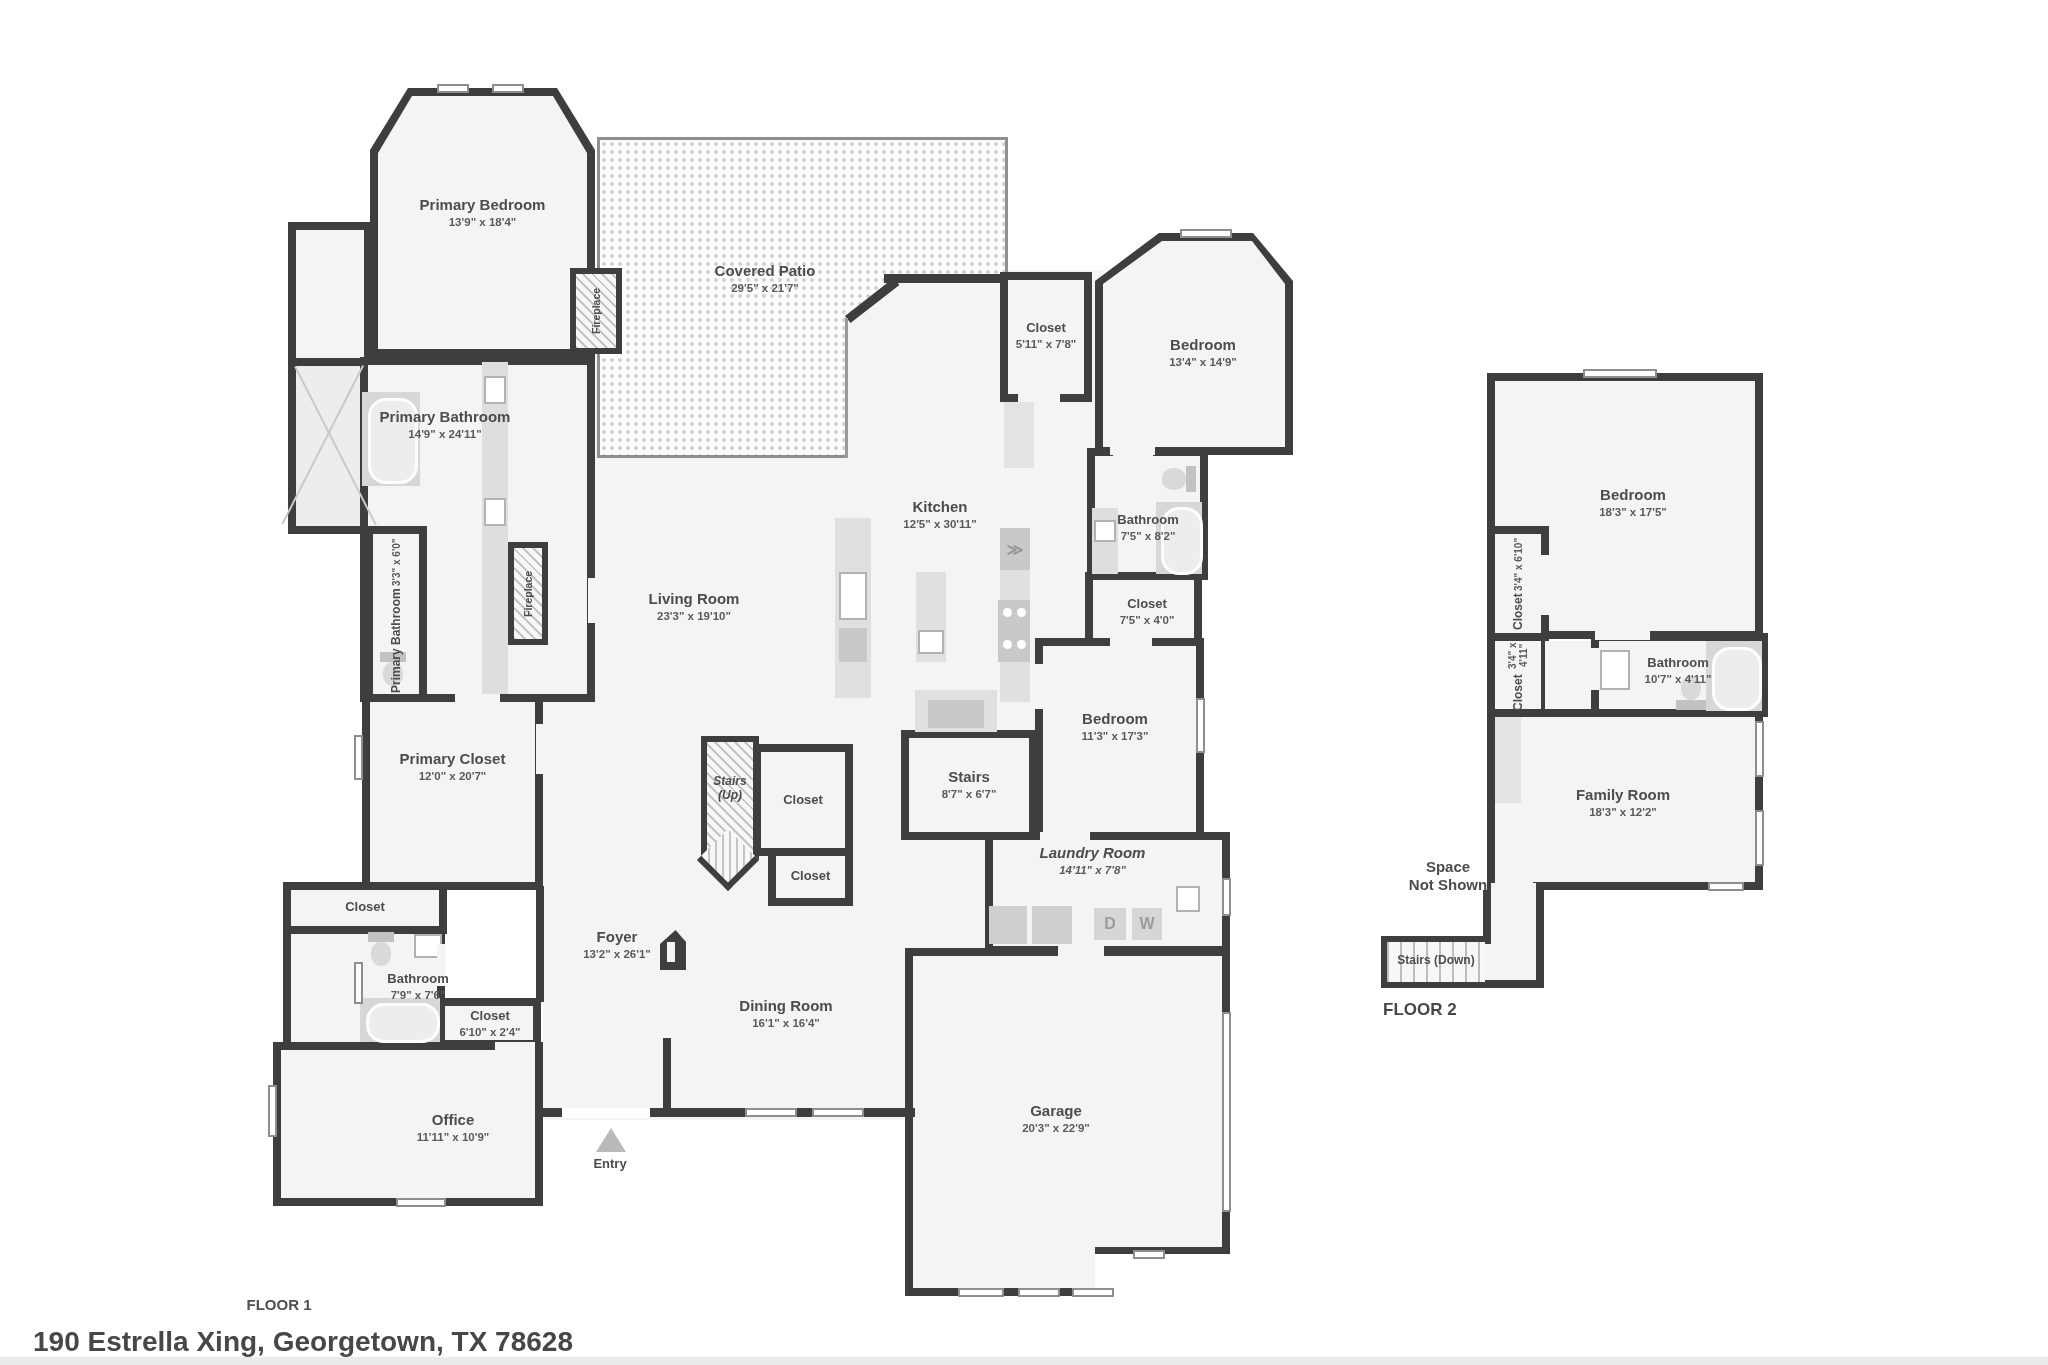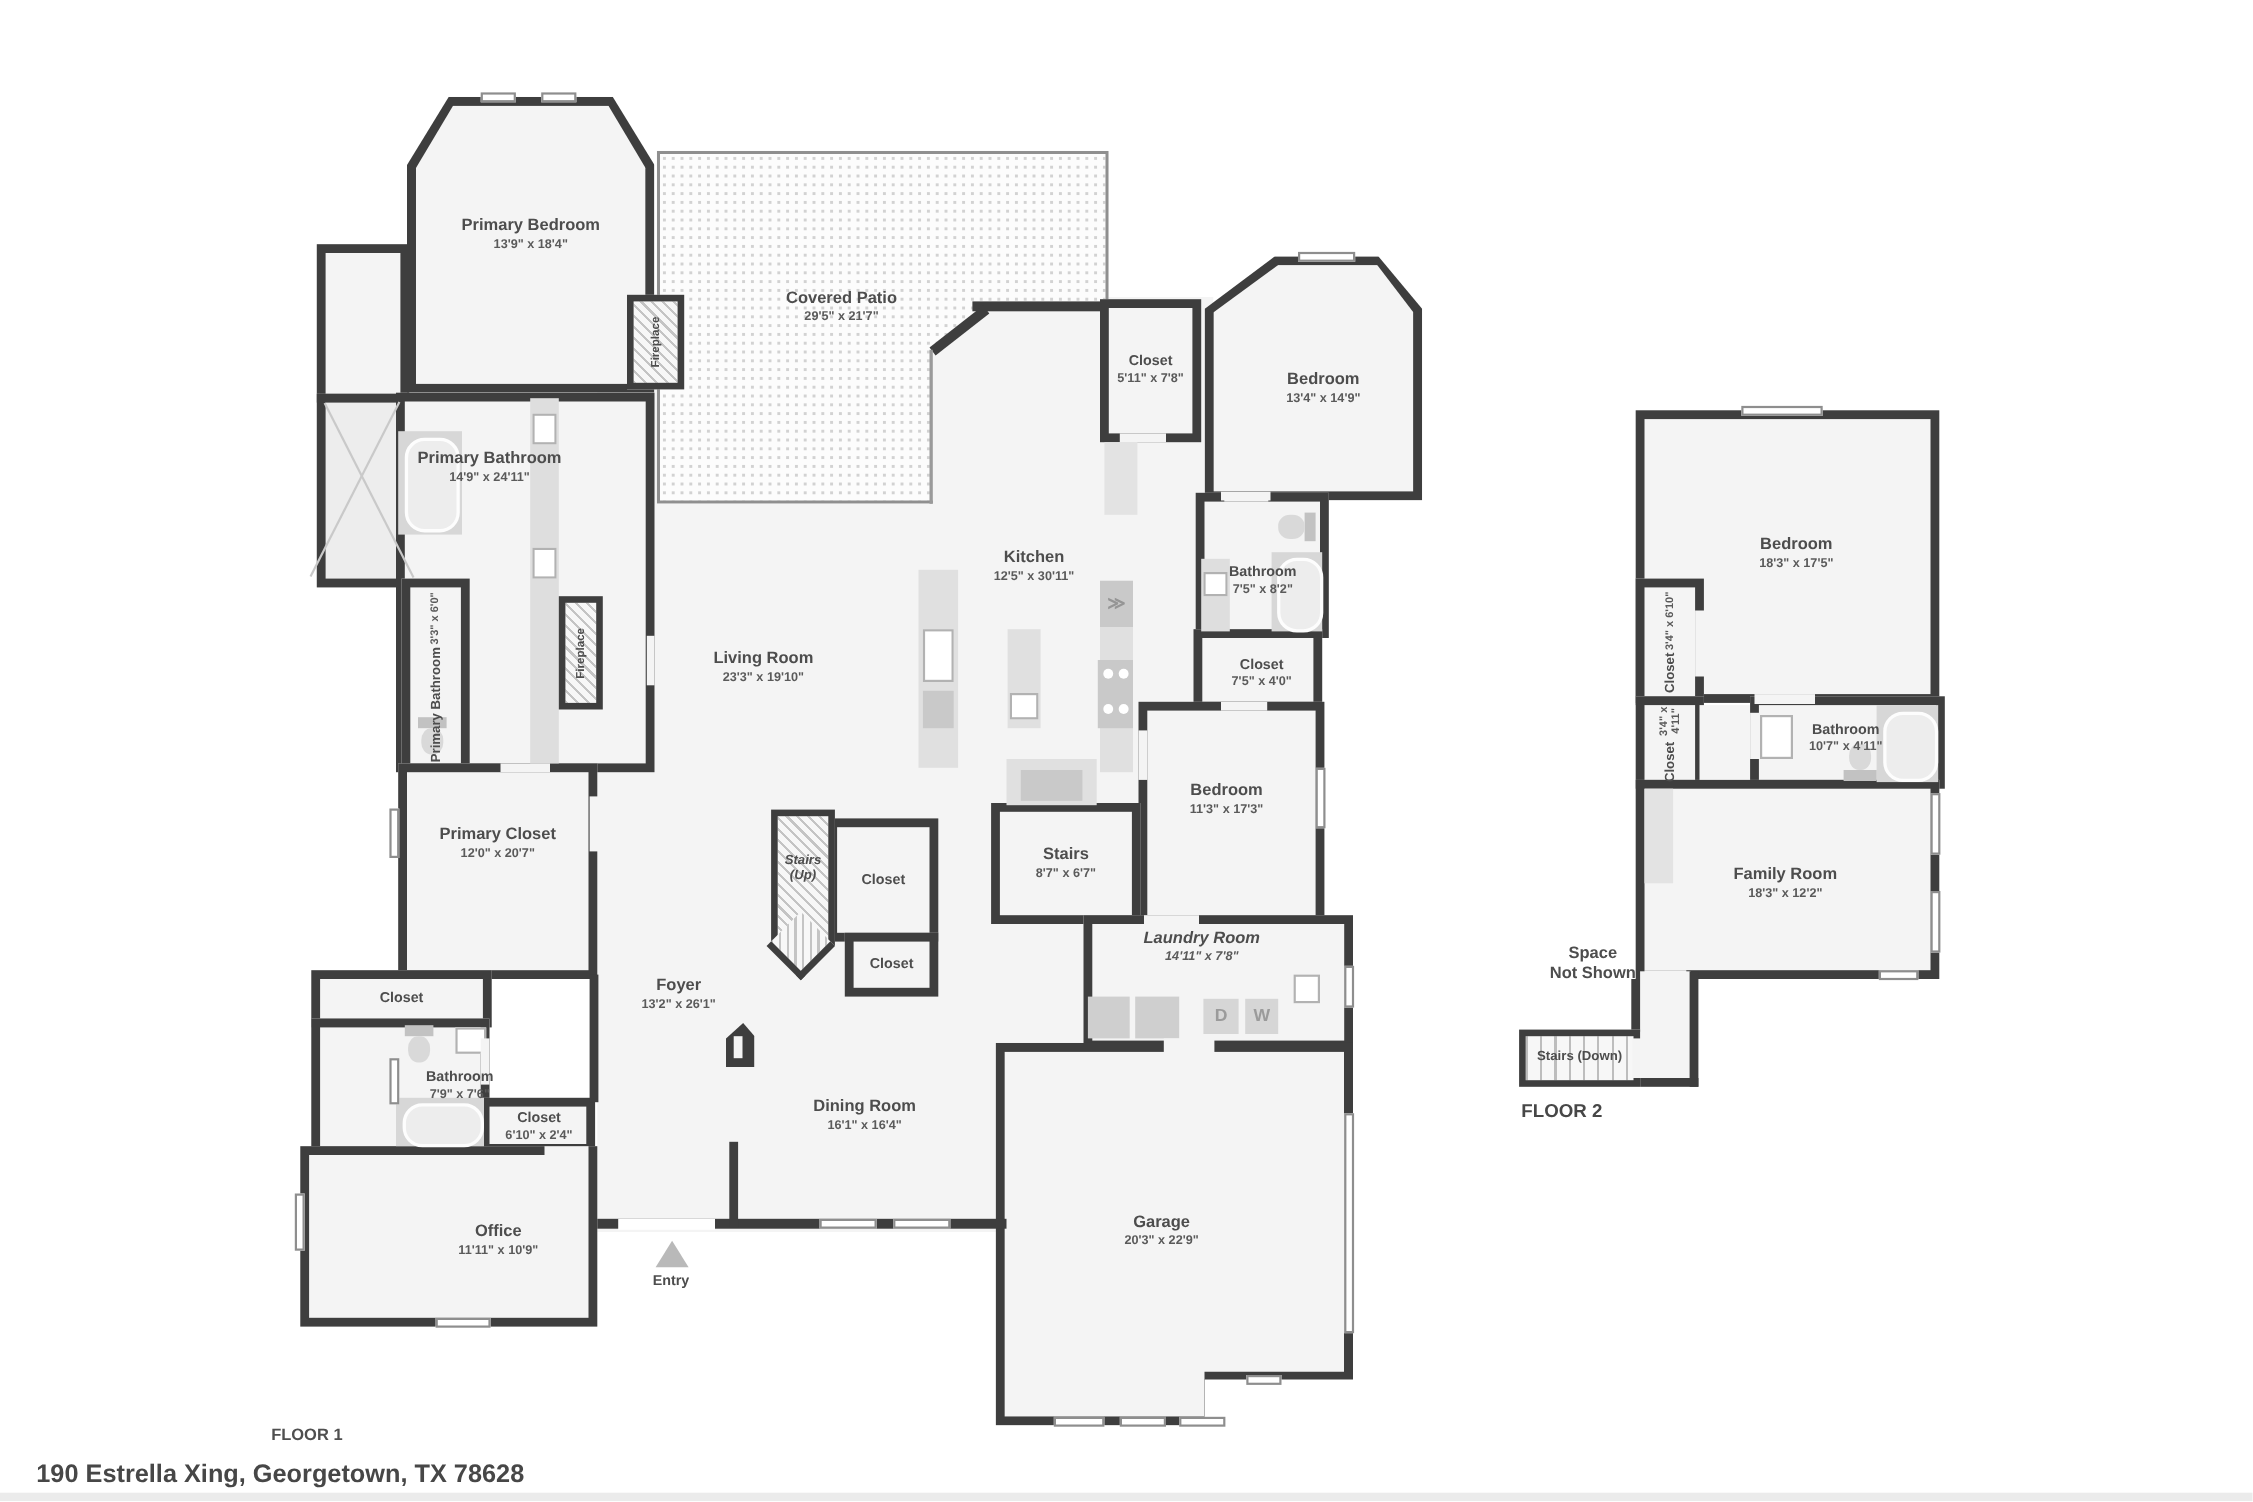--- a/index.html
+++ b/index.html
@@ -292,21 +292,21 @@
     <span class="nm">Closet</span>
   </div>
   <div class="lbl sm" style="left:330px;top:971px;width:176px;">
     <span class="nm">Bathroom</span>
     <span class="dm">7'9" x 7'6"</span>
   </div>
   <div class="lbl sm" style="left:430px;top:1008px;width:120px;">
     <span class="nm">Closet</span>
     <span class="dm">6'10" x 2'4"</span>
   </div>
-  <div class="lbl" style="left:547px;top:887px;width:140px;">
+  <div class="lbl" style="left:547px;top:928px;width:140px;">
     <span class="nm">Foyer</span>
     <span class="dm">13'2" x 26'1"</span>
   </div>
   <div class="lbl" style="left:363px;top:1111px;width:180px;">
     <span class="nm">Office</span>
     <span class="dm">11'11" x 10'9"</span>
   </div>
   <div class="lbl" style="left:686px;top:997px;width:200px;">
     <span class="nm">Dining Room</span>
     <span class="dm">16'1" x 16'4"</span>
@@ -342,15 +342,15 @@
   <div class="lbl" style="left:1388px;top:858px;width:120px;">
     <span class="nm pre">Space
 Not Shown</span>
   </div>
   <div class="lbl xs" style="left:1386px;top:953px;width:100px;">
     <span class="nm">Stairs (Down)</span>
   </div>
 
   <div class="foot" style="left:224px;top:1296px;width:110px;text-align:center;font-size:15px;color:#4f4f4f;">FLOOR 1</div>
   <div class="foot" style="left:1383px;top:1000px;font-size:17px;color:#474747;">FLOOR 2</div>
-  <div class="foot" style="left:33px;top:1326px;font-size:23px;color:#474747;">190 Estrella Xing, Georgetown, TX 78628</div>
+  <div class="foot" style="left:33px;top:1326px;font-size:28px;color:#474747;">190 Estrella Xing, Georgetown, TX 78628</div>
   <div style="position:absolute;left:0;top:1357px;width:2048px;height:8px;background:#ebebeb;"></div>
 </div>
 
 </body></html>

